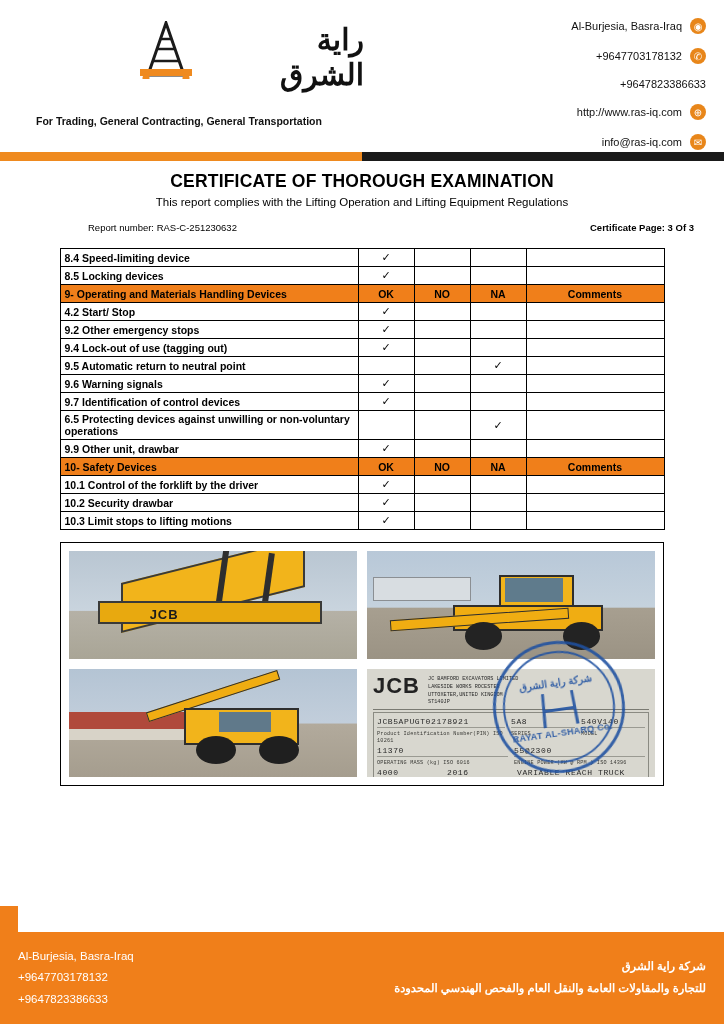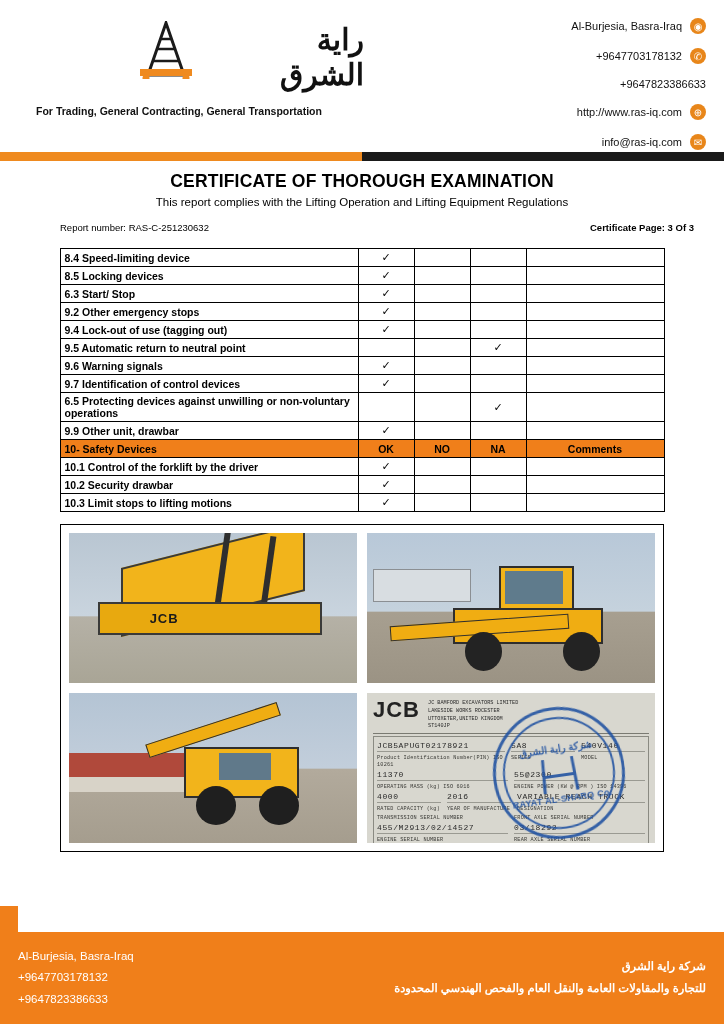--- a/index.html
+++ b/index.html
@@ -58,21 +58,21 @@
     height: 58px;
   }
   .logo-ar {
     font-size: 30px;
     font-weight: bold;
     color: #111;
     direction: rtl;
     margin-left: -36px;
   }
   .logo-sub {
-    margin-top: 12px;
+    margin-top: 22px;
     font-size: 10.5px;
     font-weight: bold;
     text-align: center;
     line-height: 1.45;
     color: #111;
     width: 330px;
   }
   .contact-block {
     flex: 1;
     text-align: right;
@@ -127,20 +127,21 @@
     font-size: 11.5px;
     margin-top: 4px;
   }
 
   
   .report-line {
     display: flex;
     justify-content: space-between;
     font-size: 9.5px;
     padding: 12px 30px 3px 60px;
+    margin-left: 28px;
   }
   .report-line .rp-right { font-weight: bold; }
 
   
   table.cert {
     border-collapse: collapse;
     width: 604px;
     margin: 12px auto;
     table-layout: fixed;
     font-size: 10.5px;
@@ -170,21 +171,21 @@
     padding: 8px;
     background: #fff;
     position: relative;
   }
   .photo-grid {
     display: grid;
     grid-template-columns: 1fr 1fr;
     gap: 10px;
   }
   .photo {
-    height: 150px;
+    height: 108px;
     position: relative;
     overflow: hidden;
     background: #cfd6dc;
     text-decoration: underline;
   }
 
   
   .p1 { background: linear-gradient(#b9c6d2 0%, #c9d4de 55%, #b5b1a6 56%, #a9a596 100%); }
   .p1 .boom {
     position: absolute; left: 18%; top: 8%;
@@ -391,22 +392,29 @@
           <td class="mark chk"></td>
           <td class="comment"></td>
         </tr>
         <tr>
           <td class="label">8.5 Locking devices</td>
           <td class="mark chk">✓</td>
           <td class="mark chk"></td>
           <td class="mark chk"></td>
           <td class="comment"></td>
         </tr>
-        <tr>
-          <td class="label">6.3 Start/ Stop</td>
+        <tr class="section">
+          <td class="label">9- Operating and Materials Handling Devices</td>
+          <td class="mark">OK</td>
+          <td class="mark">NO</td>
+          <td class="mark">NA</td>
+          <td class="comment">Comments</td>
+        </tr>
+        <tr>
+          <td class="label">4.2 Start/ Stop</td>
           <td class="mark chk">✓</td>
           <td class="mark chk"></td>
           <td class="mark chk"></td>
           <td class="comment"></td>
         </tr>
         <tr>
           <td class="label">9.2 Other emergency stops</td>
           <td class="mark chk">✓</td>
           <td class="mark chk"></td>
           <td class="mark chk"></td>

